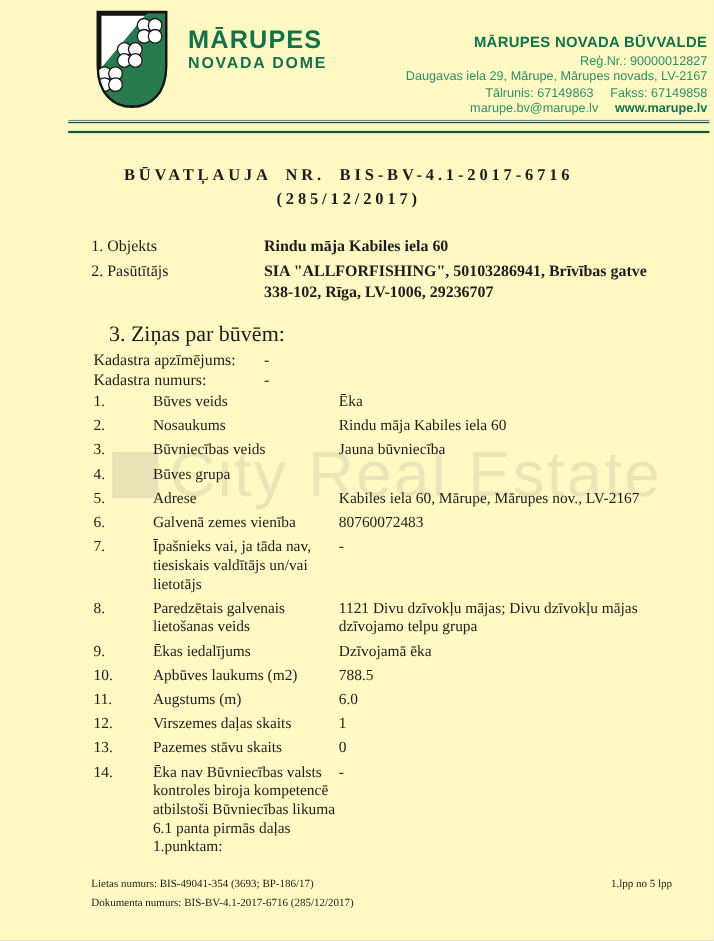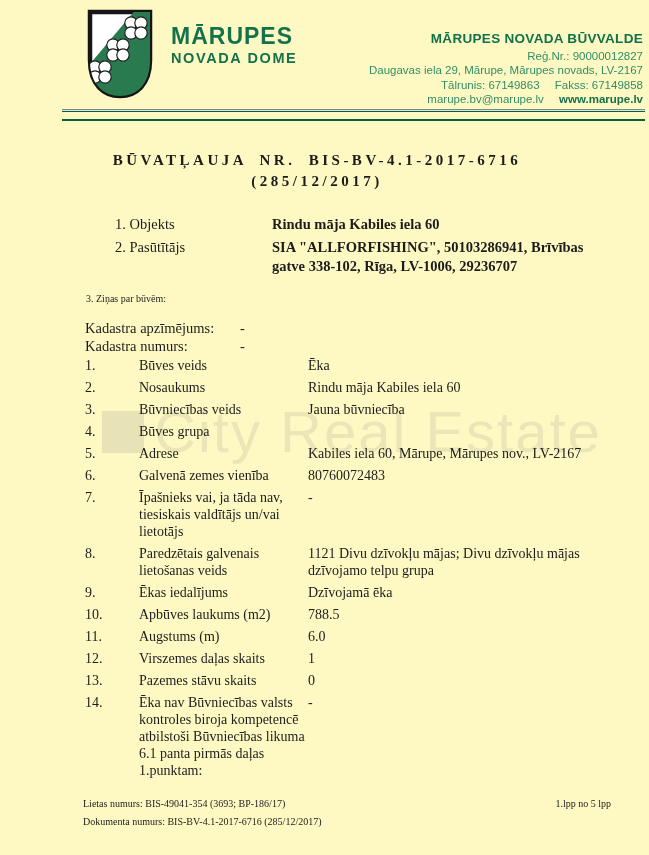--- a/index.html
+++ b/index.html
@@ -30,25 +30,25 @@
            background:linear-gradient(to bottom,#7b8a82 0 1px,#d8e4de 1px 2px,#0f5c3d 2px 3px); }
   .rule2 { position:absolute; top:119px; left:62px; right:4px; height:2px; background:#0f5c3d; }
 
   
   .doc-title {
     position:absolute; top:150px; left:0; right:15px; text-align:center;
     font-weight:bold; font-size:15px; letter-spacing:3.5px; word-spacing:6px; line-height:21px;
   }
 
   
-  .intro { position:absolute; top:215px; left:83px; right:38px; font-size:14.5px; line-height:19px;margin-left:32px; }
+  .intro { position:absolute; top:215px; left:83px; right:38px; font-size:14.5px; line-height:19px; }
   .intro-row { display:grid; grid-template-columns:157px 1fr; margin-bottom:4px; }
   .intro-row .val { font-weight:bold; }
 
-  .section3 { position:absolute; top:293px; left:86px; font-size:10px; }
+  .section3 { position:absolute; top:293px; left:99px; font-size:20px; }
 
   .kadastra { position:absolute; top:320px; left:85px; font-size:14.5px; line-height:17.5px; }
   .kad-row { display:grid; grid-template-columns:155px 1fr; }
 
   
   .rows { position:absolute; top:357px; left:85px; right:38px; font-size:14px; line-height:17px; }
   .b-row { display:grid; grid-template-columns:54px 169px 1fr; margin-bottom:5px; }
 
   
   .watermark {

